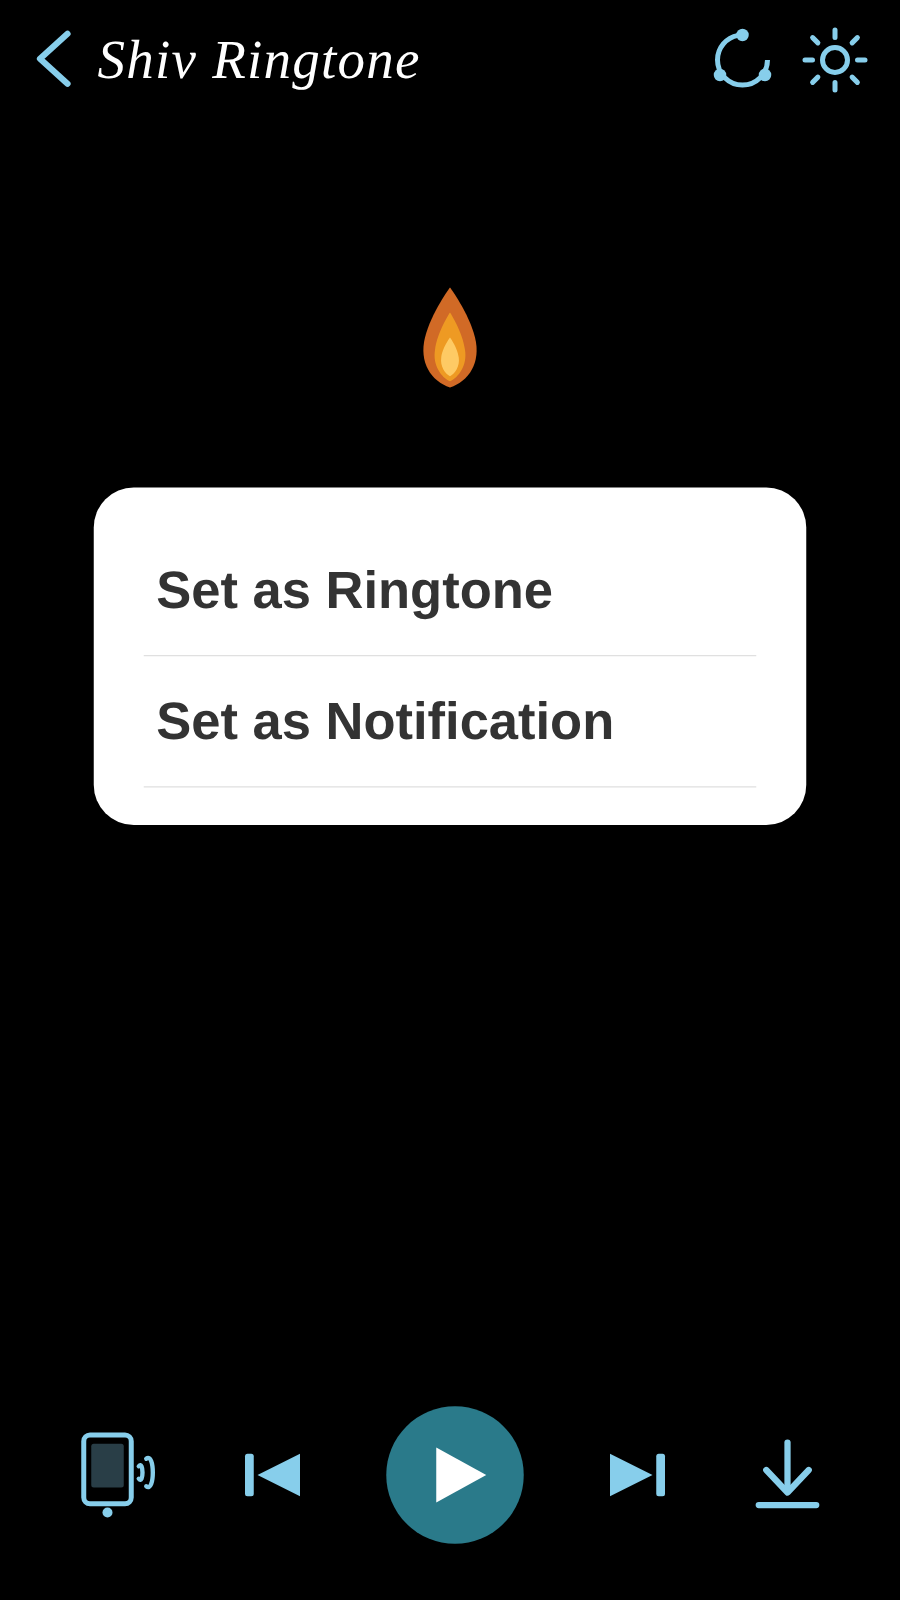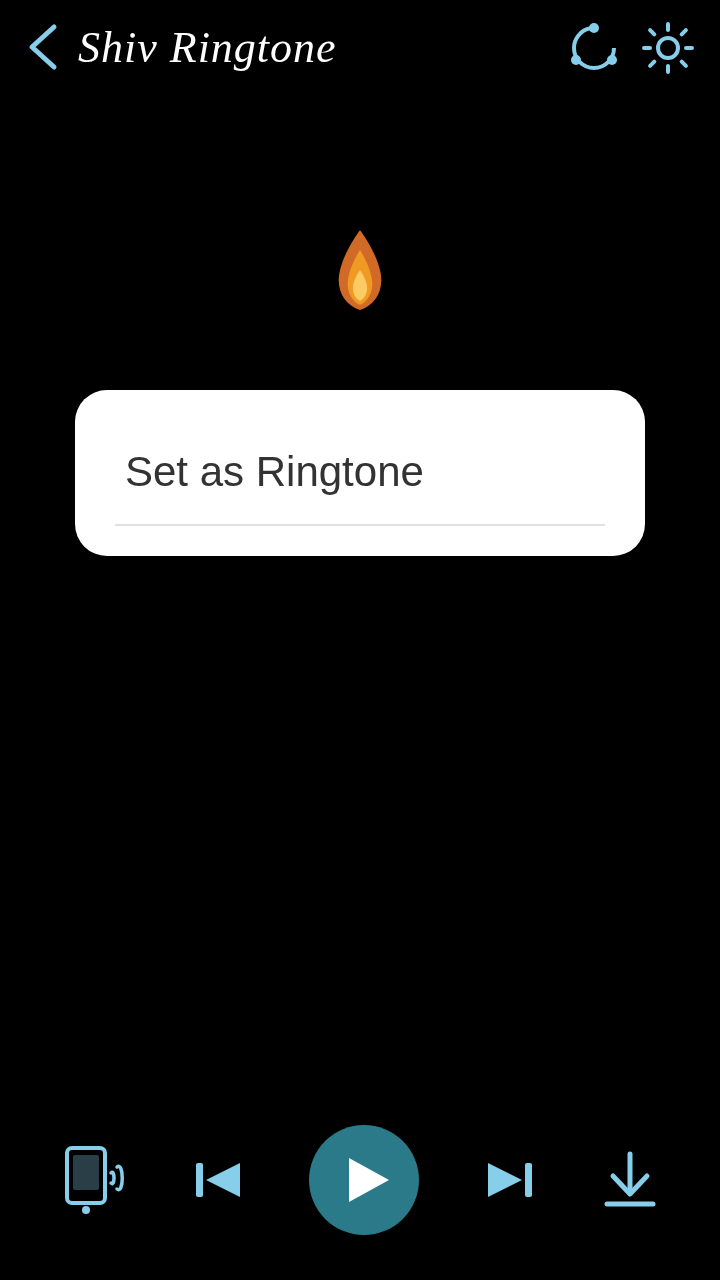--- a/index.html
+++ b/index.html
@@ -71,21 +71,21 @@
       padding: 30px 50px;
       z-index: 10;
       box-shadow: 0 8px 40px rgba(0,0,0,0.3);
     }
 
     .menu-item {
       padding: 28px 0;
       color: #333;
       font-size: 42px;
       font-family: 'Arial', sans-serif;
-      font-weight: normal;
+      font-weight: bold;
       cursor: pointer;
       border-bottom: none;
     }
 
     .menu-item:not(:last-child) {
       border-bottom: none;
     }
 
     
     .bottom-bar {
@@ -171,20 +171,21 @@
 
     <path d="M40 10 C40 10 55 30 60 50 C65 70 55 85 40 90 C25 85 15 70 20 50 C25 30 40 10 40 10Z" fill="#E8762A" opacity="0.9"></path>
     <path d="M40 30 C40 30 50 45 52 60 C54 72 47 82 40 85 C33 82 26 72 28 60 C30 45 40 30 40 30Z" fill="#F5A623" opacity="0.8"></path>
     <path d="M40 50 C40 50 46 58 47 66 C48 73 44 79 40 81 C36 79 32 73 33 66 C34 58 40 50 40 50Z" fill="#FFCF6B" opacity="0.9"></path>
   </svg>
 </div>
 
 <div class="context-menu">
   <div class="menu-item">Set as Ringtone</div>
   <div class="menu-divider"></div>
+  <div class="menu-item">Set as Notification</div>
   <div class="menu-divider"></div>
 </div>
 
 <div class="bottom-bar">
 
   <span class="control-btn">
     <svg width="70" height="75" viewBox="0 0 70 75" fill="none" xmlns="http://www.w3.org/2000/svg">
 
       <rect x="8" y="5" width="38" height="55" rx="5" ry="5" stroke="#87ceeb" stroke-width="4" fill="none"></rect>
       <rect x="14" y="12" width="26" height="35" rx="2" fill="#87ceeb" opacity="0.3"></rect>

